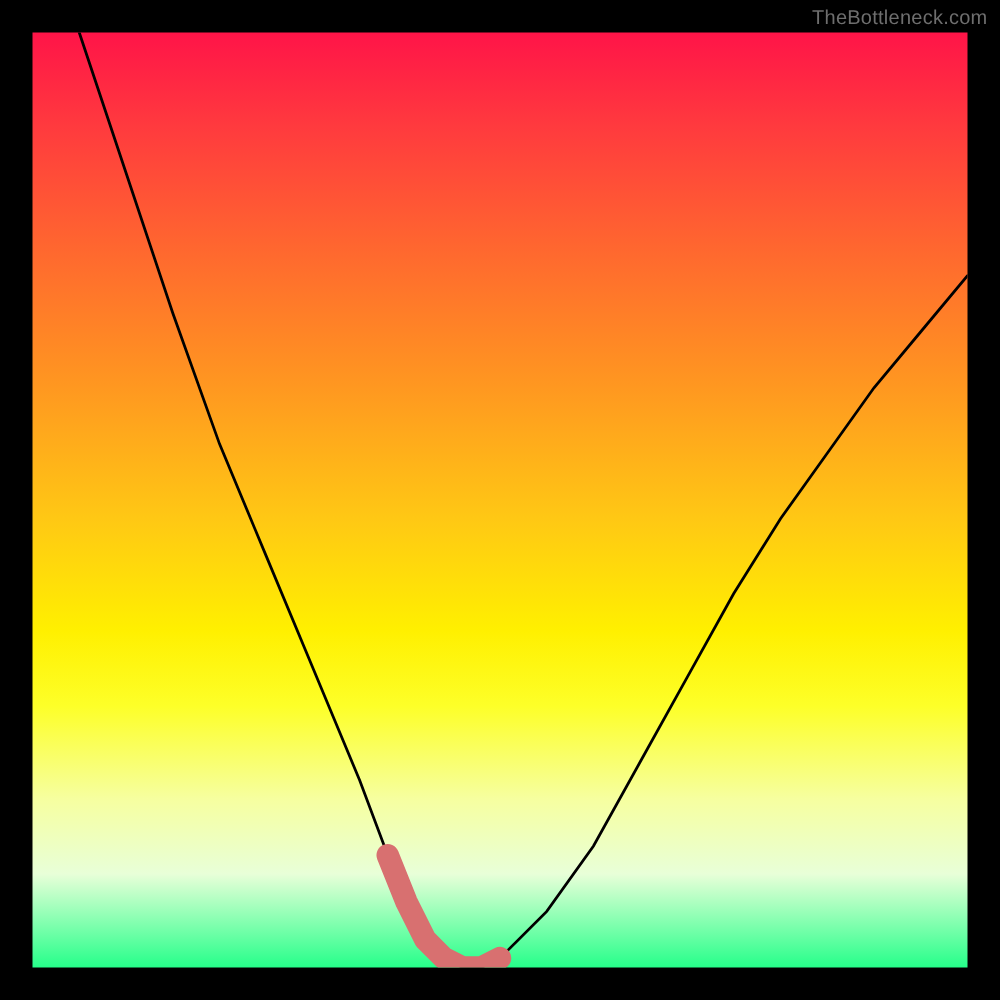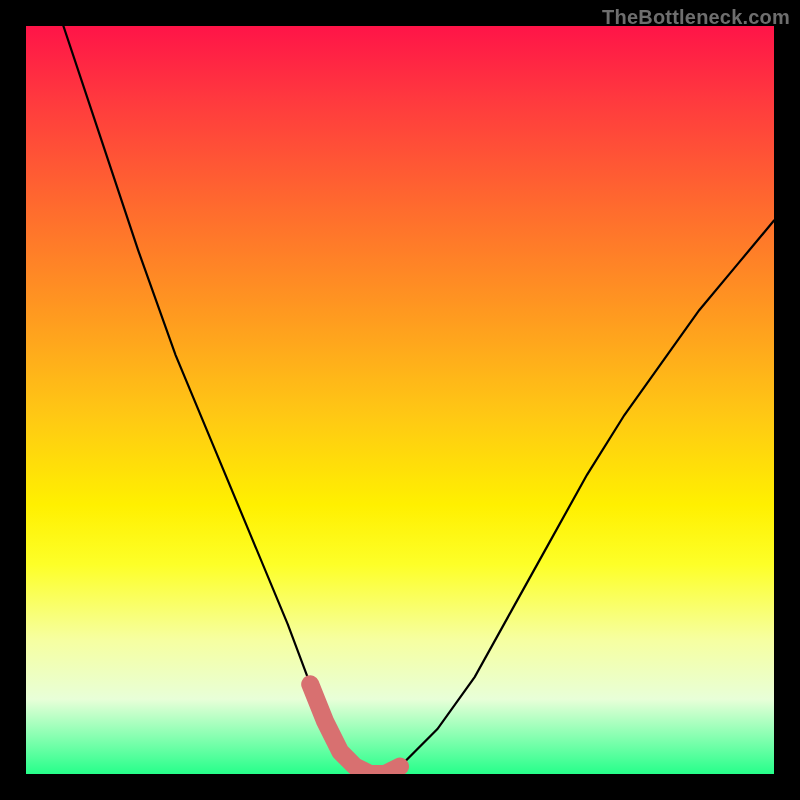--- a/index.html
+++ b/index.html
@@ -35,22 +35,22 @@
       #fdff28 72%,
       #f6ffa0 82%,
       #e8ffd8 90%,
       #26ff8a 100%);
   }
   .watermark {
     position: absolute;
     top: 6px;
     right: 10px;
     color: #6e6e6e;
-    font-size: 20px;
-    font-weight: 700;
+    font-size: 16px;
+    font-weight: 400;
     letter-spacing: 0.2px;
     z-index: 10;
   }
   svg.curves {
     position: absolute;
     left: 0;
     top: 0;
     width: 748px;
     height: 748px;
   }

